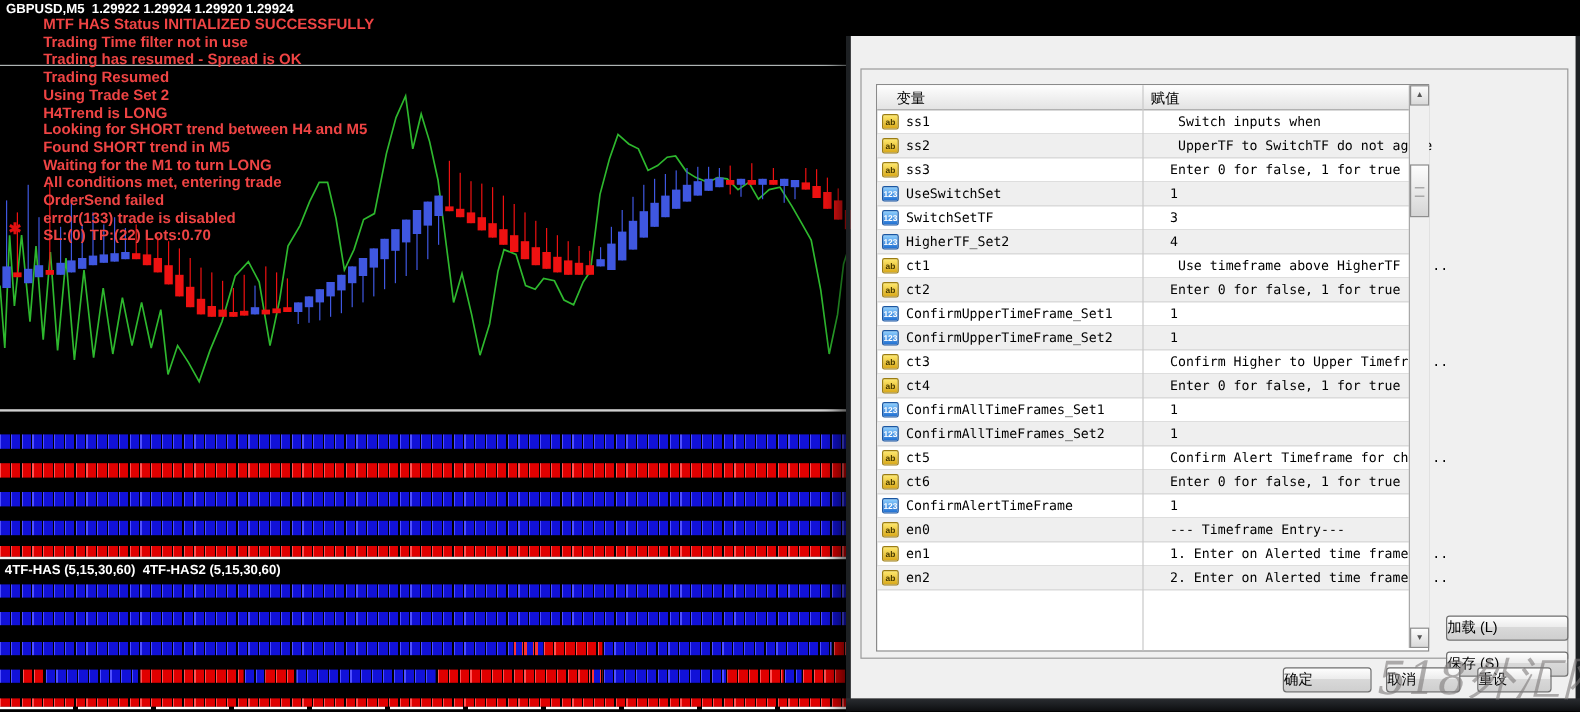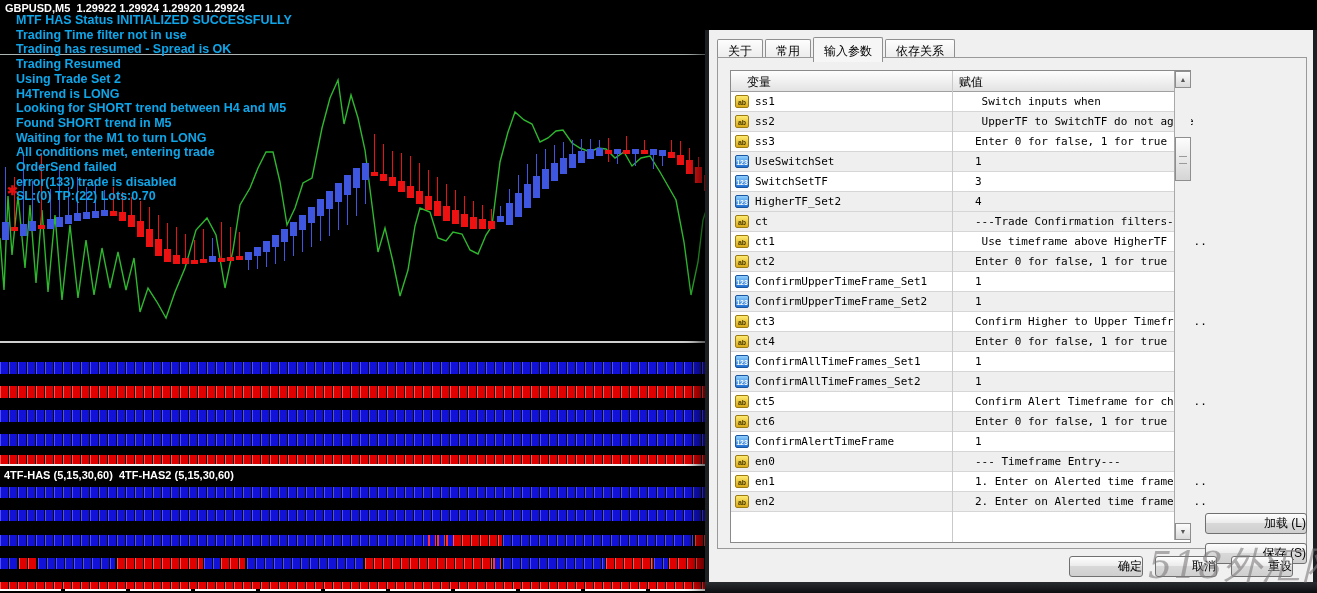--- a/index.html
+++ b/index.html
@@ -1,20 +1,20 @@
 <!DOCTYPE html>
 <html><head>
 <meta charset="utf-8">
 <style>
   html,body{margin:0;padding:0;background:#000;}
   #screen{position:relative;width:1317px;height:593px;overflow:hidden;background:#000;font-family:"Liberation Sans",sans-serif;}
   
   #chart{position:absolute;left:0;top:0;width:705px;height:593px;background:#000;}
   .sym-line{position:absolute;left:5px;top:2px;color:#fff;font-size:11px;font-weight:bold;white-space:pre;}
-  #status{position:absolute;left:16px;top:13px;color:#0ea5e9;font-size:12.5px;font-weight:bold;line-height:14.7px;white-space:pre;}
+  #status{position:absolute;left:36px;top:13px;color:#ef4444;font-size:12.5px;font-weight:bold;line-height:14.7px;white-space:pre;}
   #trade-star{position:absolute;left:7px;top:183px;color:#e01010;font-size:13px;font-weight:bold;}
   .hline{position:absolute;left:0;width:705px;}
   #price-line{top:54px;height:1px;background:#aeb4b4;}
   #sep1{top:341px;height:2px;background:#cfcfcf;}
   #sep2{top:464px;height:2px;background:#f2f2f2;}
   .pane-label{position:absolute;left:4px;color:#fff;font-size:11px;font-weight:bold;white-space:pre;}
   .bar-row{position:absolute;}
   .seg{position:absolute;top:0;height:100%;}
   .seg.blue{background:repeating-linear-gradient(90deg,#5050ff 0 1px,#1111d8 1px 8px,#000 8px 9px);}
   .seg.red{background:repeating-linear-gradient(90deg,#ff5555 0 1px,#e00000 1px 8px,#000 8px 9px);}
@@ -54,21 +54,21 @@
   .pname{position:absolute;left:24px;top:3px;white-space:pre;}
   .pval{position:absolute;left:244px;top:3px;white-space:pre;}
   
   #vscroll{position:absolute;left:443px;top:0;width:16px;height:469px;background:#f0f0f0;border-left:1px solid #a8a8a8;}
   .sb-btn{position:absolute;left:0;width:16px;height:17px;background:linear-gradient(#fdfdfd,#d9d9d9);border:1px solid #8e8e8e;box-sizing:border-box;color:#555;font-size:7px;text-align:center;line-height:15px;}
   #sb-up{top:0;}
   #sb-down{bottom:0;}
   #sb-thumb{position:absolute;left:0;top:66px;width:16px;height:44px;background:linear-gradient(#fdfdfd,#d5d5d5);border:1px solid #8e8e8e;box-sizing:border-box;}
   #sb-grip{position:absolute;left:3px;top:18px;width:8px;height:6px;border-top:1px solid #9a9a9a;border-bottom:1px solid #9a9a9a;}
   
-  .w7btn{position:absolute;background:linear-gradient(#fefefe,#ececec 45%,#d9d9d9 46%,#cfcfcf);border:1px solid #707070;border-radius:3px;font-size:12px;color:#000;text-align:right;box-sizing:border-box;}
+  .w7btn{position:absolute;background:linear-gradient(#fefefe,#ececec 45%,#d9d9d9 46%,#cfcfcf);border:1px solid #707070;border-radius:3px;font-size:12px;color:#000;text-align:left;box-sizing:border-box;}
   #btn-load{left:487px;top:455px;width:102px;height:21px;line-height:19px;}
   #btn-save{left:487px;top:485px;width:102px;height:21px;line-height:19px;}
   #btn-ok{left:360px;top:526px;width:74px;height:21px;line-height:19px;}
   #btn-cancel{left:446px;top:526px;width:62px;height:21px;line-height:19px;}
   #btn-reset{left:522px;top:526px;width:62px;height:21px;line-height:19px;}
   
   #watermark{position:absolute;left:1148px;top:540px;width:180px;color:rgba(125,122,122,.6);font-size:38px;font-style:italic;letter-spacing:1px;white-space:nowrap;z-index:50;font-family:"DejaVu Serif",serif;}
 </style>
 </head>
 <body>
@@ -313,26 +313,20 @@
 
     <div id="time-axis"></div>
   </div>
 
   <div id="dialog">
     <div id="dlg-frame-l"></div>
     <div id="dlg-frame-r"></div>
     <div id="dlg-frame-b"></div>
 
     <div id="dlg-body">
-      <div id="tabs">
-          <div class="tab">关于</div>
-          <div class="tab">常用</div>
-          <div class="tab active">输入参数</div>
-          <div class="tab">依存关系</div>
-        </div>
       <div id="tab-panel">
 
         <div id="param-table">
           <div id="tbl-header">
             <span id="th-var" class="th">变量</span>
             <span id="th-val" class="th">赋值</span>
           </div>
           <div id="rows">
               <div class="prow">
                 <div class="ptype ab">ab</div>
@@ -357,25 +351,20 @@
               <div class="prow">
                 <div class="ptype i123">123</div>
                 <span class="pname">SwitchSetTF</span>
                 <span class="pval">3</span>
               </div>
               <div class="prow alt">
                 <div class="ptype i123">123</div>
                 <span class="pname">HigherTF_Set2</span>
                 <span class="pval">4</span>
               </div>
-              <div class="prow alt">
-                <div class="ptype ab">ab</div>
-                <span class="pname">ct</span>
-                <span class="pval">---Trade Confirmation filters---</span>
-              </div>
               <div class="prow">
                 <div class="ptype ab">ab</div>
                 <span class="pname">ct1</span>
                 <span class="pval"> Use timeframe above HigherTF to...</span>
               </div>
               <div class="prow alt">
                 <div class="ptype ab">ab</div>
                 <span class="pname">ct2</span>
                 <span class="pval">Enter 0 for false, 1 for true</span>
               </div>

